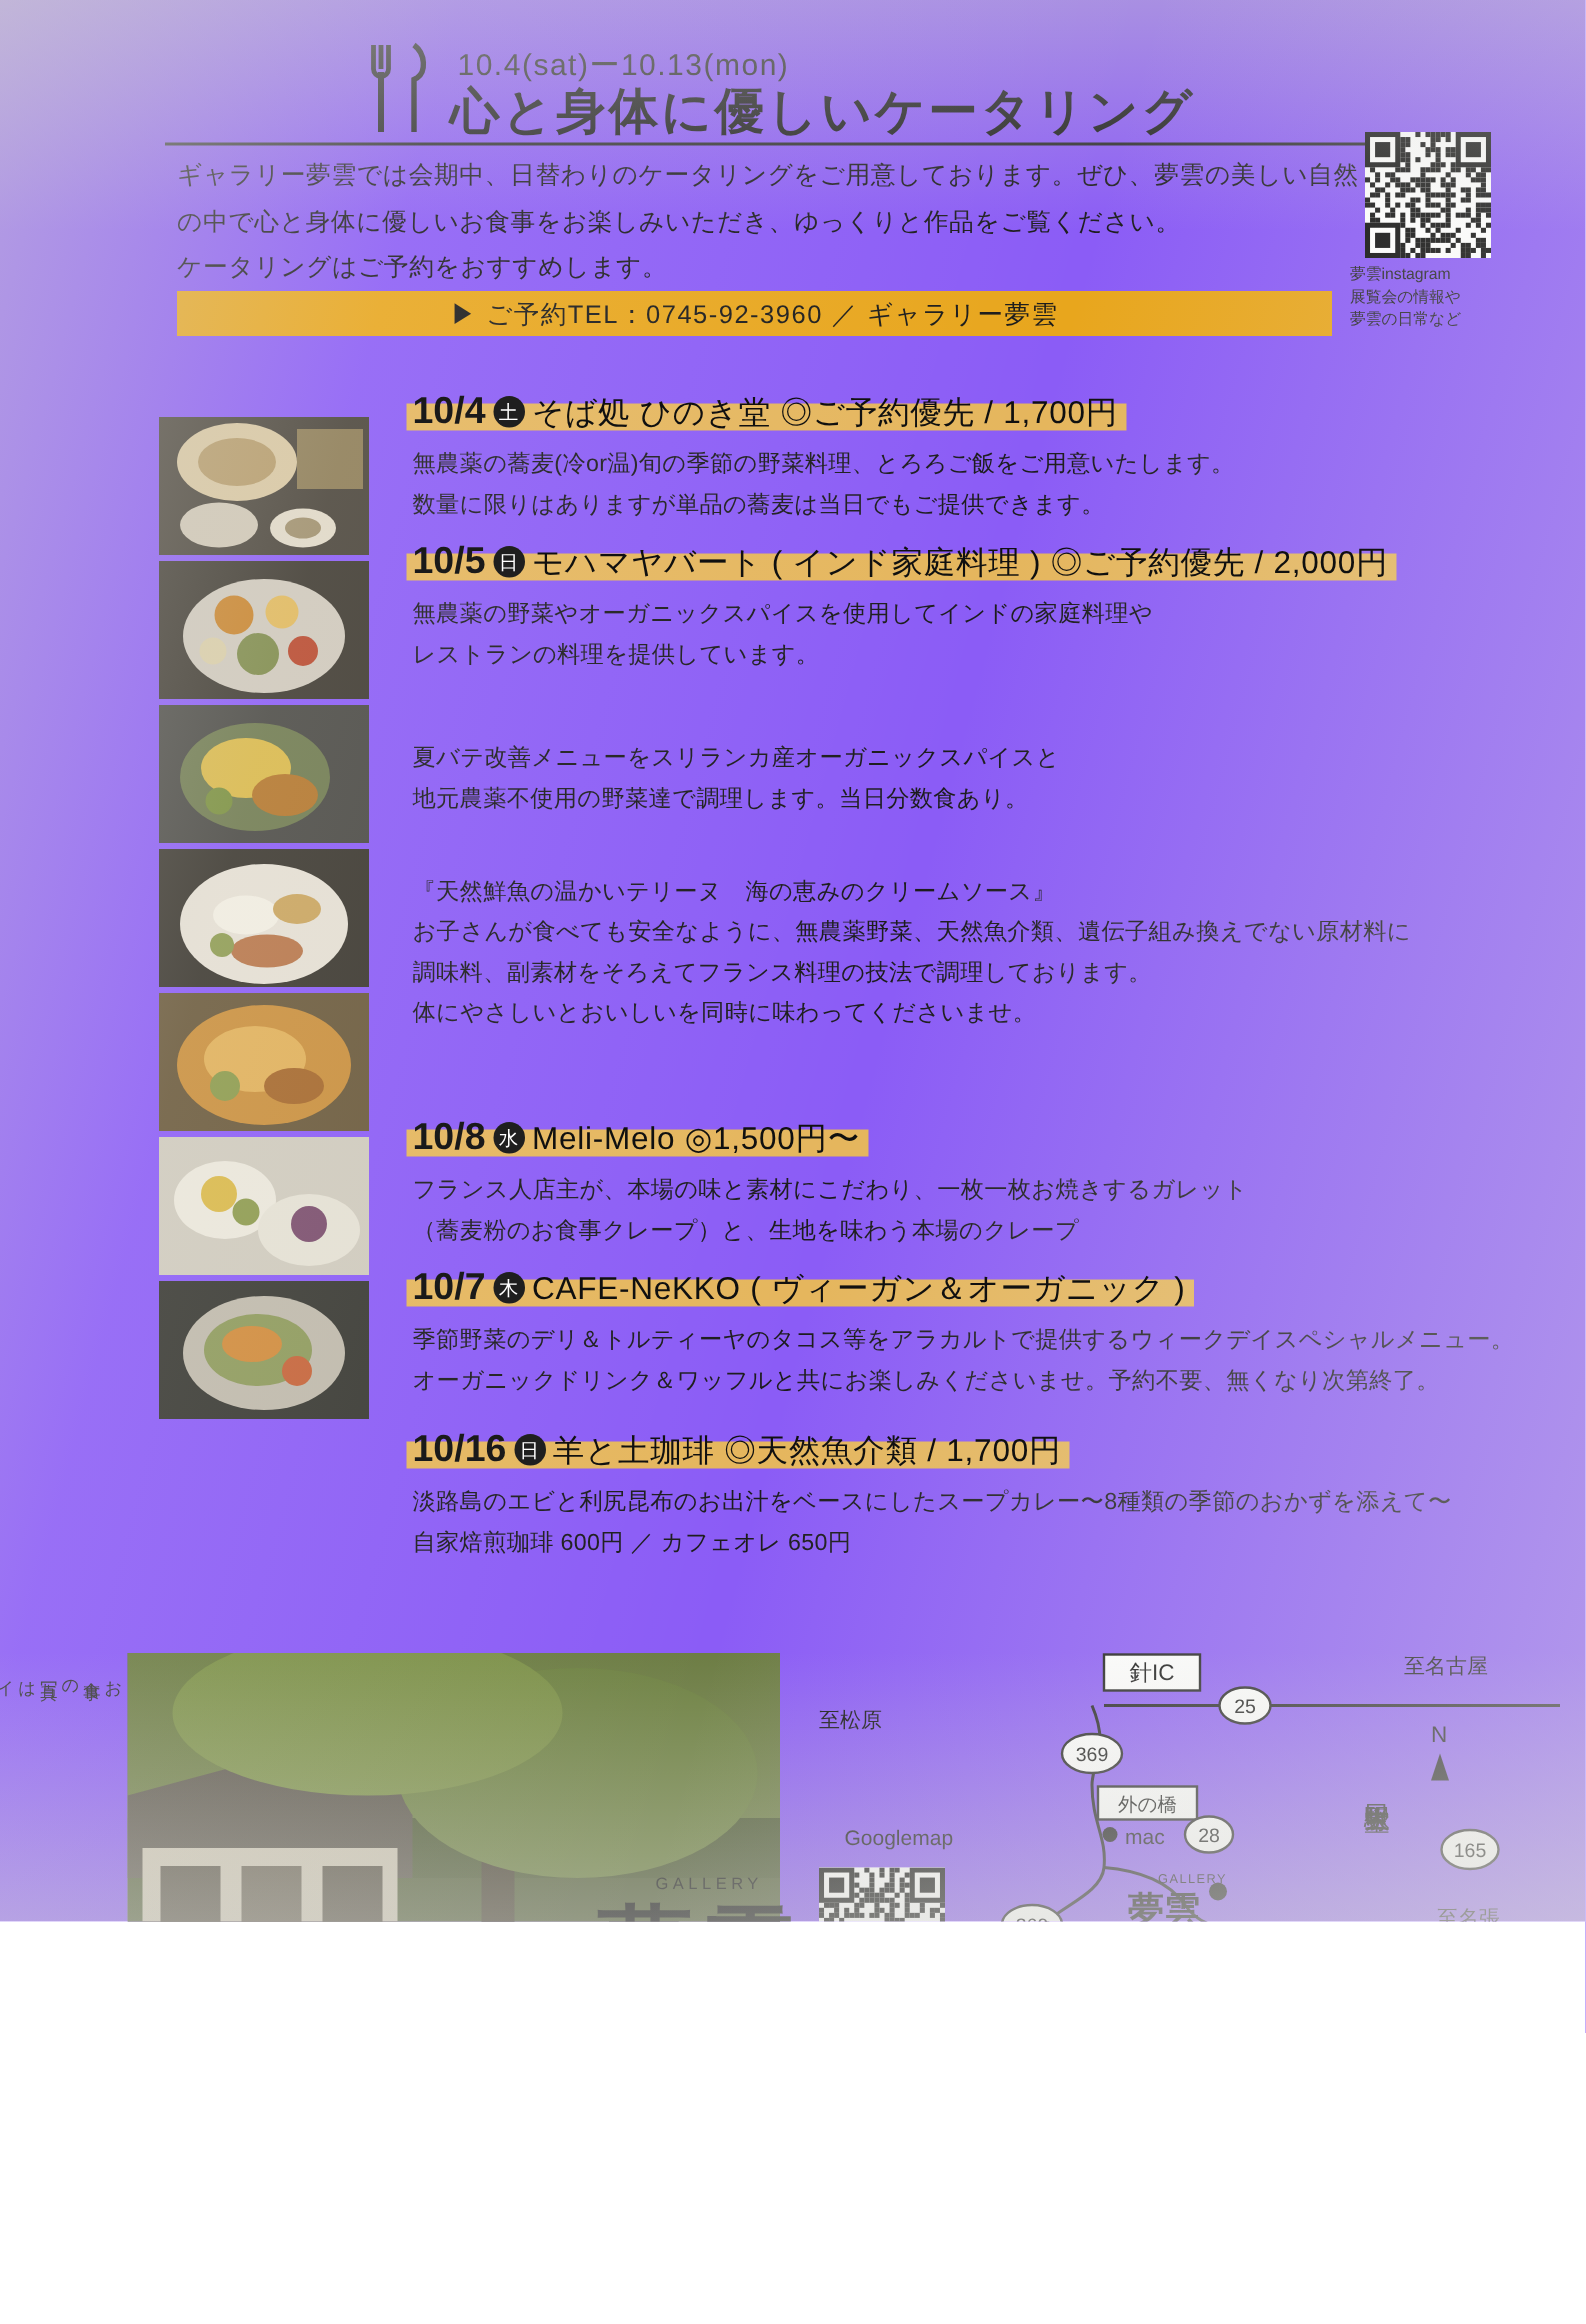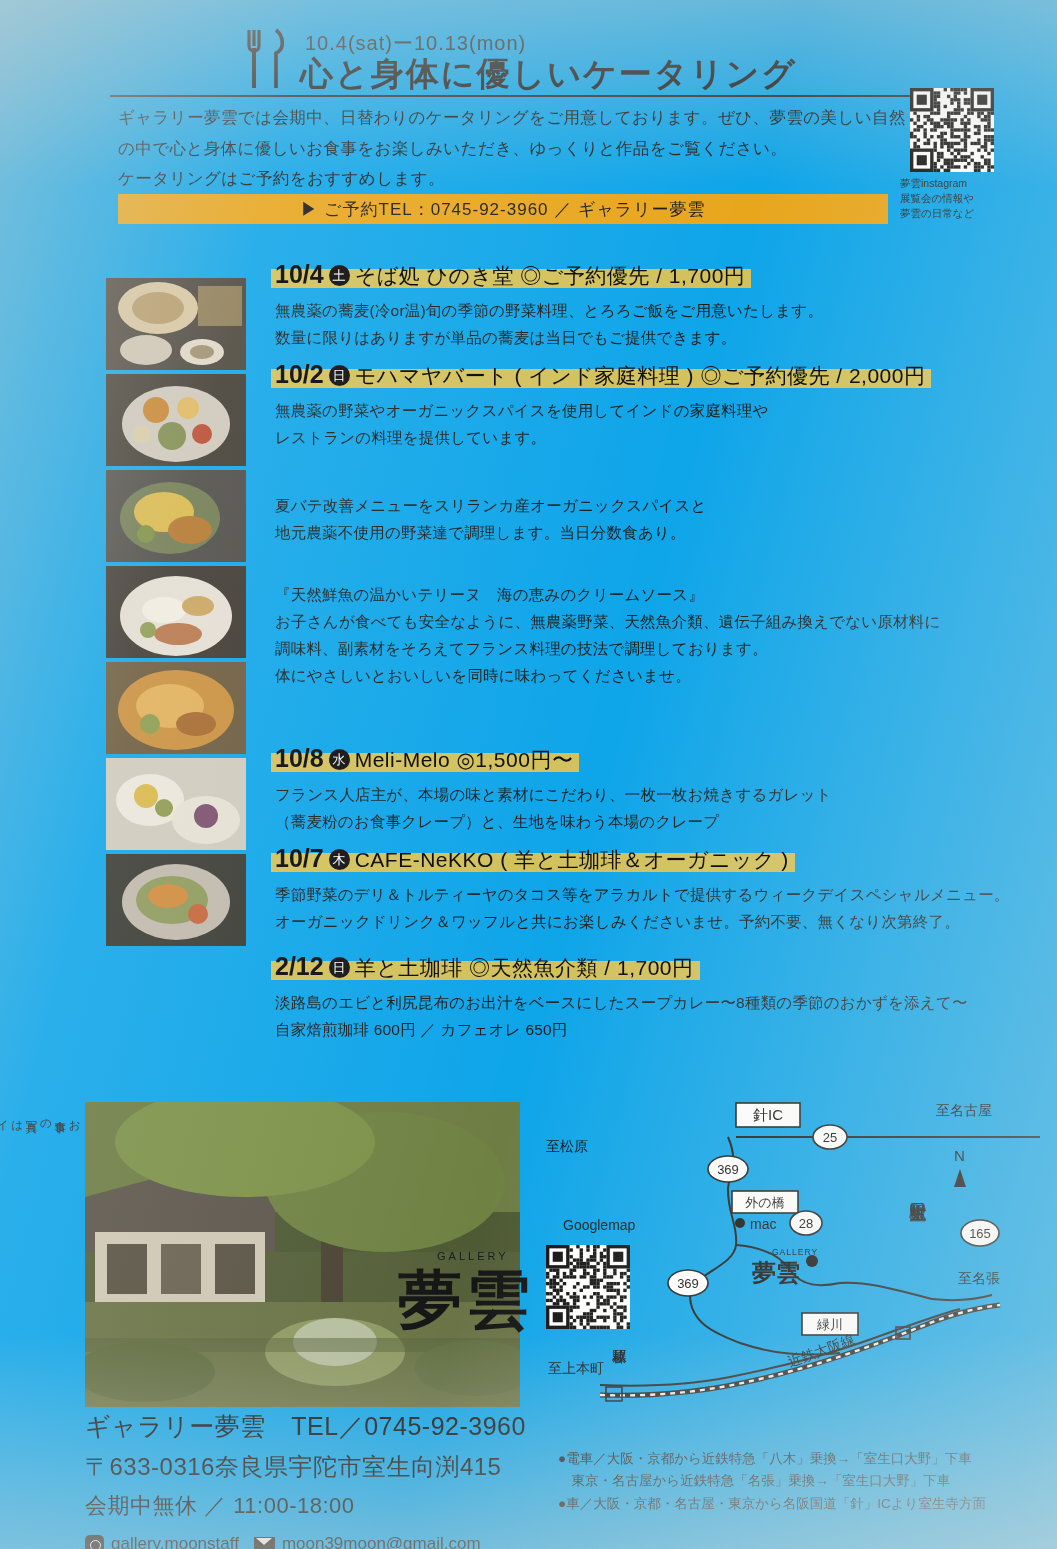--- a/index.html
+++ b/index.html
@@ -6,22 +6,22 @@
     margin: 0;
     padding: 0;
     background: #ffffff;
   }
   body {
     font-family: "Liberation Sans", sans-serif;
   }
   #page {
     position: relative;
     width: 1057px;
-    height: 1549px;
-    background: #0ea5e9;
+    height: 1281px;
+    background: #8b5cf6;
     overflow: hidden;
   }
   
   #paper-tint {
     position: absolute;
     inset: 0;
     background:
       linear-gradient(105deg, rgba(214,214,208,0.55) 0%, rgba(248,248,245,0.12) 22%, rgba(255,255,255,0) 55%, rgba(228,228,222,0.45) 100%),
       linear-gradient(180deg, rgba(205,206,202,0.45) 0%, rgba(255,255,255,0) 12%, rgba(255,255,255,0) 86%, rgba(210,211,206,0.5) 100%);
     pointer-events: none;
@@ -618,21 +618,21 @@
         </span>
       </div>
       <div class="desc">無農薬の蕎麦(冷or温)旬の季節の野菜料理、とろろご飯をご用意いたします。
 数量に限りはありますが単品の蕎麦は当日でもご提供できます。</div>
     </div>
 
     <div class="entry" style="top:108px">
       <div class="title-wrap">
         <span class="hl"></span>
         <span class="title">
-          <span class="date">10/2</span><span class="dow sun">日</span><span>モハマヤバート ( インド家庭料理 ) ◎ご予約優先 / 2,000円</span>
+          <span class="date">10/5</span><span class="dow sun">日</span><span>モハマヤバート ( インド家庭料理 ) ◎ご予約優先 / 2,000円</span>
         </span>
       </div>
       <div class="desc">無農薬の野菜やオーガニックスパイスを使用してインドの家庭料理や
 レストランの料理を提供しています。</div>
     </div>
 
     <div class="entry" style="top:215px">
       <div class="title-wrap">
         <span class="hl"></span>
       </div>
@@ -655,32 +655,32 @@
         </span>
       </div>
       <div class="desc">フランス人店主が、本場の味と素材にこだわり、一枚一枚お焼きするガレット
 （蕎麦粉のお食事クレープ）と、生地を味わう本場のクレープ</div>
     </div>
 
     <div class="entry" style="top:592px">
       <div class="title-wrap">
         <span class="hl"></span>
         <span class="title">
-          <span class="date">10/7</span><span class="dow">木</span><span>CAFE-NeKKO ( 羊と土珈琲＆オーガニック )</span>
+          <span class="date">10/7</span><span class="dow">木</span><span>CAFE-NeKKO ( ヴィーガン＆オーガニック )</span>
         </span>
       </div>
       <div class="desc">季節野菜のデリ＆トルティーヤのタコス等をアラカルトで提供するウィークデイスペシャルメニュー。
 オーガニックドリンク＆ワッフルと共にお楽しみくださいませ。予約不要、無くなり次第終了。</div>
     </div>
 
     <div class="entry" style="top:700px">
       <div class="title-wrap">
         <span class="hl"></span>
         <span class="title">
-          <span class="date">2/12</span><span class="dow sun">日</span><span>羊と土珈琲 ◎天然魚介類 / 1,700円</span>
+          <span class="date">10/16</span><span class="dow sun">日</span><span>羊と土珈琲 ◎天然魚介類 / 1,700円</span>
         </span>
       </div>
       <div class="desc">淡路島のエビと利尻昆布のお出汁をベースにしたスープカレー〜8種類の季節のおかずを添えて〜
 自家焙煎珈琲 600円 ／ カフェオレ 650円</div>
     </div>
   </div>
 
   <div id="bottom">
 
     <div id="gallery-photo">

